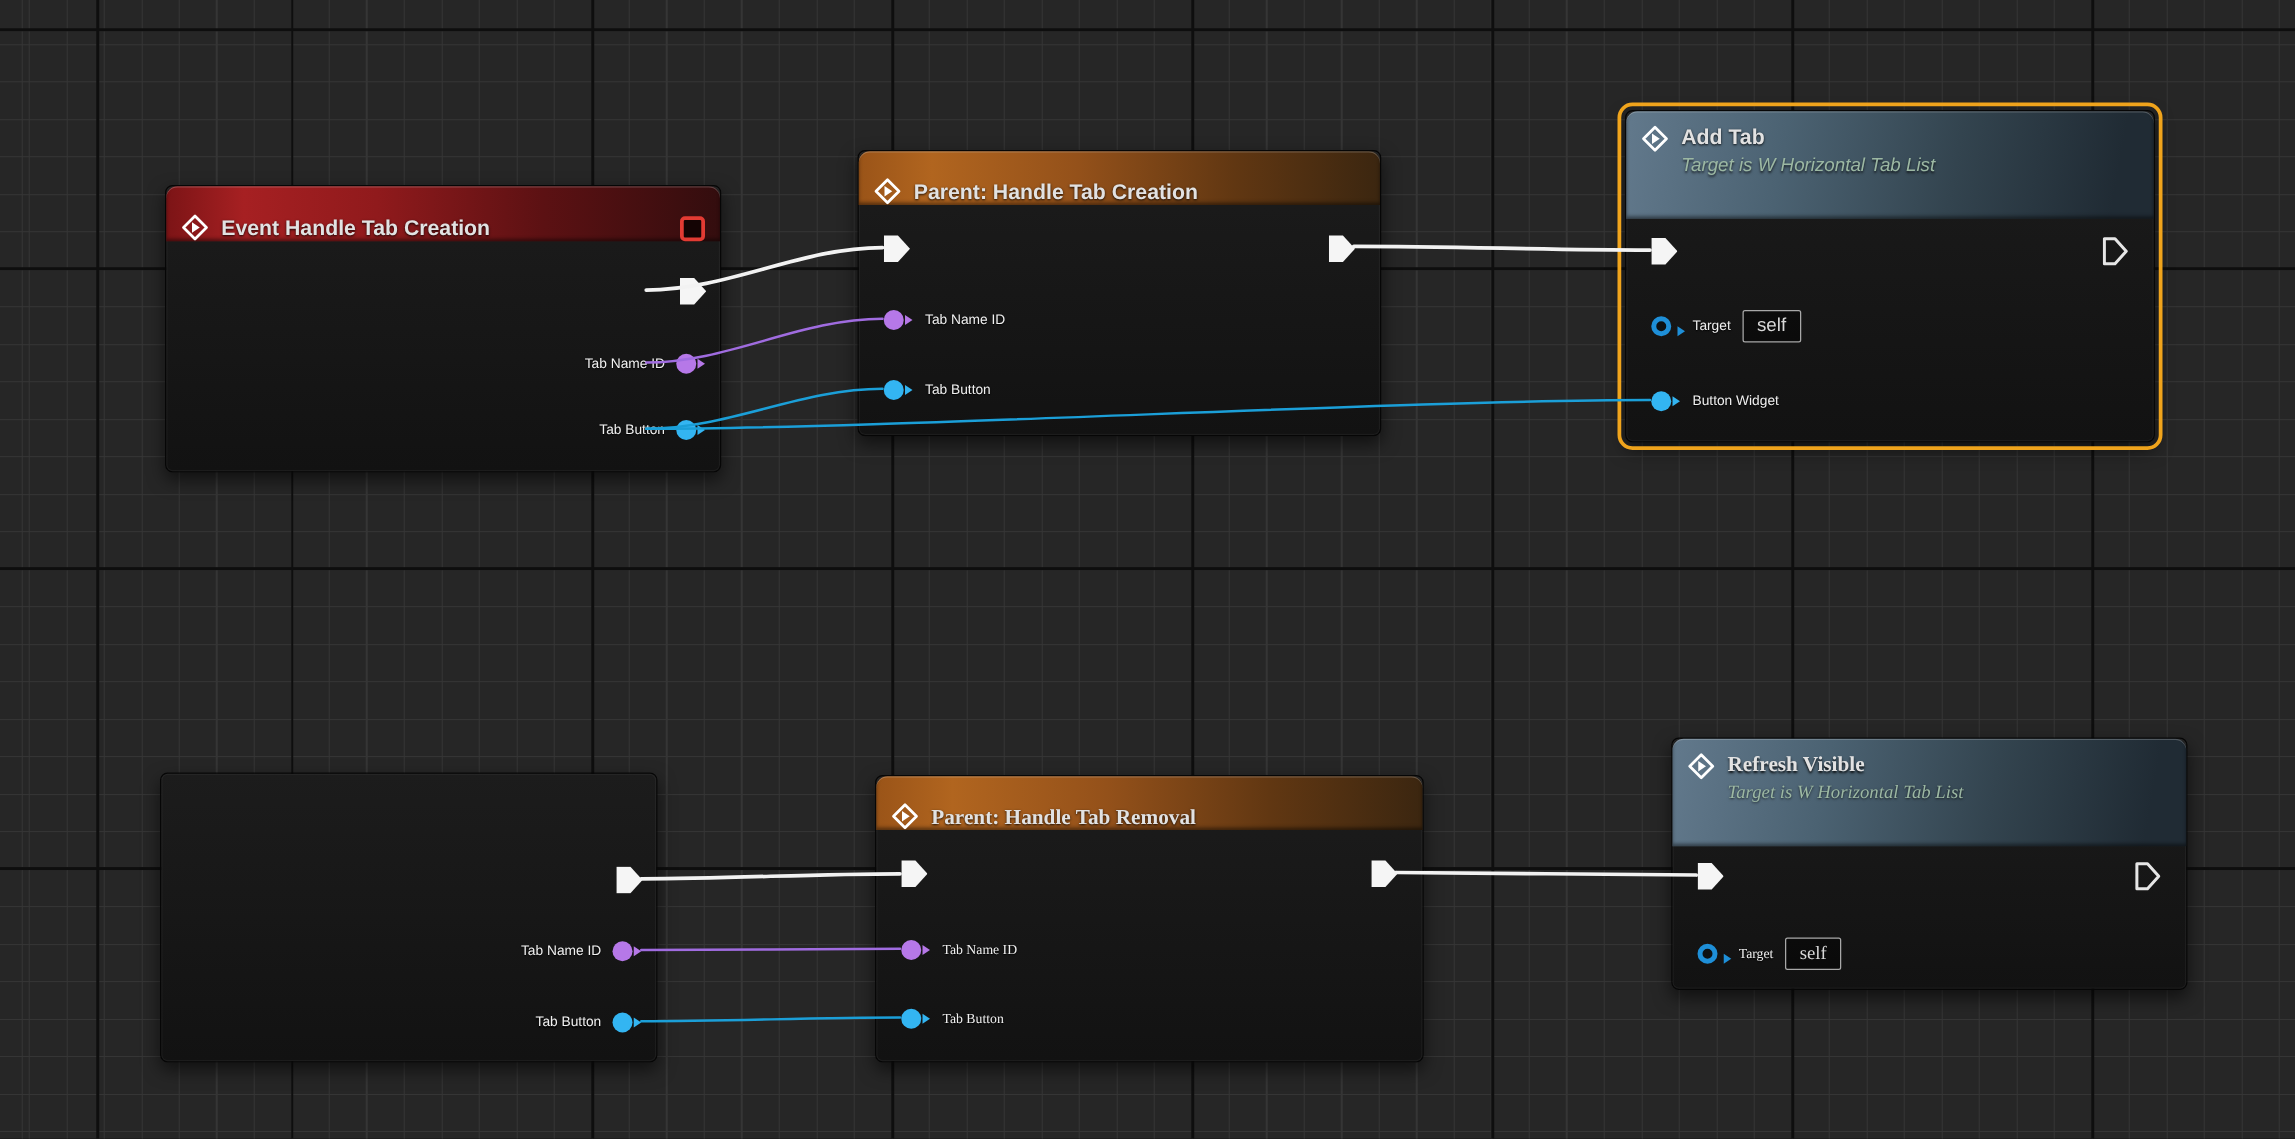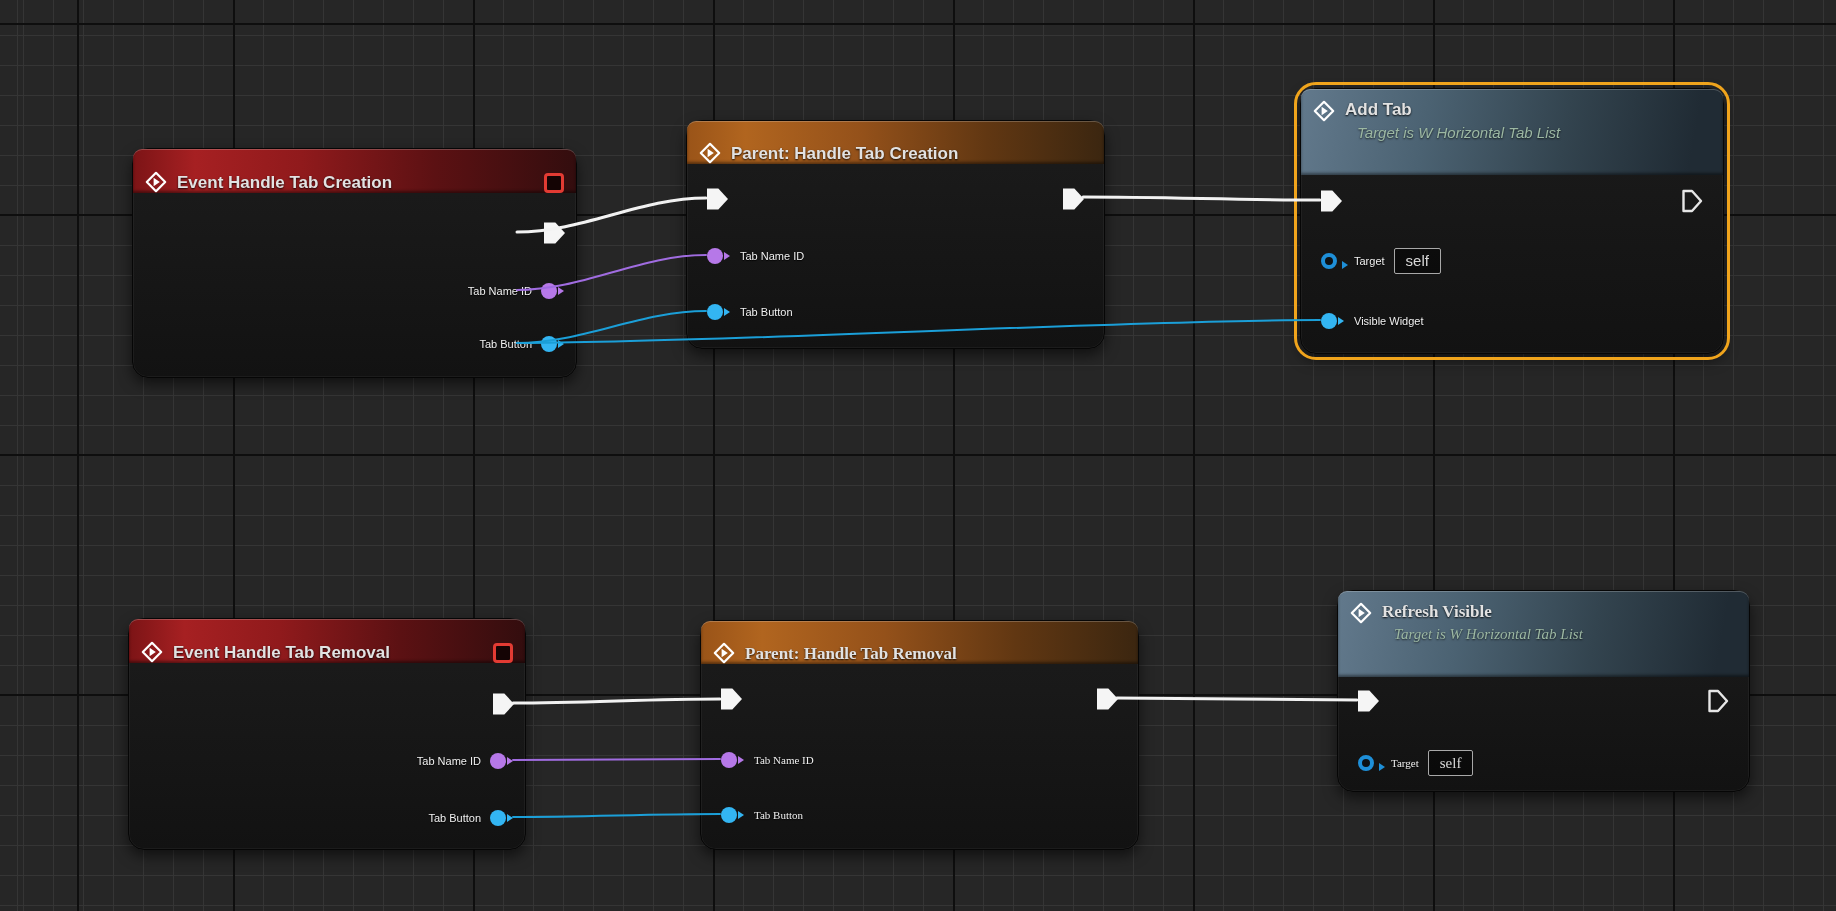--- a/index.html
+++ b/index.html
@@ -10,35 +10,35 @@
     background-image:
       repeating-linear-gradient(90deg,#0e0e0e 0 2px,transparent 2px 240px),
       repeating-linear-gradient(0deg,#0e0e0e 0 2px,transparent 2px 240px),
       repeating-linear-gradient(90deg,#353535 0 1px,transparent 1px 30px),
       repeating-linear-gradient(0deg,#353535 0 1px,transparent 1px 30px);
     background-position:233px 0,0 25px,23px 0,0 25px;
   }
   .node{
     position:absolute;z-index:2;
     background:linear-gradient(#1c1c1c,#121212);
-    border:1px solid #060606;border-radius:16px;
+    border:1px solid #060606;border-radius:6px;
     box-shadow:0 6px 14px rgba(0,0,0,.55), inset 0 0 0 1px rgba(255,255,255,.045);
   }
   .node.selected{outline:3px solid #f0a41c;outline-offset:3px;}
   .header{
     position:absolute;left:0;right:0;top:0;border-radius:9px 9px 0 0;
     display:flex;align-items:flex-end;gap:10px;padding:0 12px;
     box-shadow:inset 0 1px 0 rgba(255,255,255,.22), inset 0 -2px 3px rgba(0,0,0,.45);
   }
   .h-event{height:44px;background:linear-gradient(to right,#7c1416,#a62022 14%,#901a1c 38%,#5c1113 68%,#330d0e 100%);}
   .h-parent{height:43px;background:linear-gradient(to right,#9a5418,#b1651f 14%,#94511a 42%,#613712 72%,#3b2610 100%);}
   .h-func{height:75px;background:linear-gradient(100deg,#62798c,#4b6272 30%,#33444f 62%,#202b34 92%);
           align-items:flex-start;padding-top:11px;}
   .ntitle{font-weight:bold;font-size:17px;color:#e2e2e2;text-shadow:0 1px 2px rgba(0,0,0,.9);white-space:nowrap;}
-  .nsub{font-style:italic;font-size:15px;color:#9cb8a3;text-shadow:0 1px 2px rgba(0,0,0,.7);margin-top:4px;white-space:nowrap;margin-left:12px;}
+  .nsub{font-style:italic;font-size:15px;color:#9cb8a3;text-shadow:0 1px 2px rgba(0,0,0,.7);margin-top:4px;white-space:nowrap;}
   .hcol{display:flex;flex-direction:column;}
   .nicon{display:flex;flex:0 0 auto;}
   .delegate{width:14px;height:14px;border:3px solid #e23b33;border-radius:4px;background:#140404;margin-left:auto;}
   .row{position:absolute;left:0;right:0;height:34px;display:flex;align-items:center;gap:9px;}
   .row.out{justify-content:flex-end;padding-right:11px;}
   .row.in{justify-content:flex-start;padding-left:20px;}
   .row.both{justify-content:space-between;padding:0 20px;}
   .plabel{font-size:11px;color:#f0f0f0;text-shadow:0 1px 1px #000;white-space:nowrap;}
   .epin{width:21px;height:23px;background:#f5f5f5;flex:0 0 auto;
         clip-path:polygon(0% 4%,54% 4%,100% 50%,54% 96%,0% 96%);}
@@ -130,35 +130,25 @@
           </svg>
       </span>
     </div>
     <div class="row in" style="top:155px">
       <span class="dpin blue-hollow"></span>
       <span class="plabel">Target</span>
       <span class="valbox">self</span>
     </div>
     <div class="row in" style="top:215px">
       <span class="dpin cyan"></span>
-      <span class="plabel">Visible Widget</span>
+      <span class="plabel">Button Widget</span>
     </div>
   </div>
 
   <div class="node" style="left:128px;top:618px;width:396px;height:230px;">
-    <div class="header h-event">
-      <span class="nicon">
-        <svg width="22" height="22" viewBox="0 0 22 22">
-            <path d="M11,1.8 L20.2,11 L11,20.2 L1.8,11 Z" fill="none" stroke="#fff" stroke-width="2.2" stroke-linejoin="round"></path>
-            <path d="M8.6,6.8 L14.8,11 L8.6,15.2 Z" fill="#fff"></path>
-          </svg>
-      </span>
-      <span class="ntitle">Event Handle Tab Removal</span>
-      <span class="delegate"></span>
-    </div>
     <div class="row out" style="top:68px">
         <span class="epin"></span>
       </div>
     <div class="row out" style="top:125px">
       <span class="plabel">Tab Name ID</span>
       <span class="dpin purple"></span>
     </div>
     <div class="row out" style="top:182px">
       <span class="plabel">Tab Button</span>
       <span class="dpin cyan"></span>

